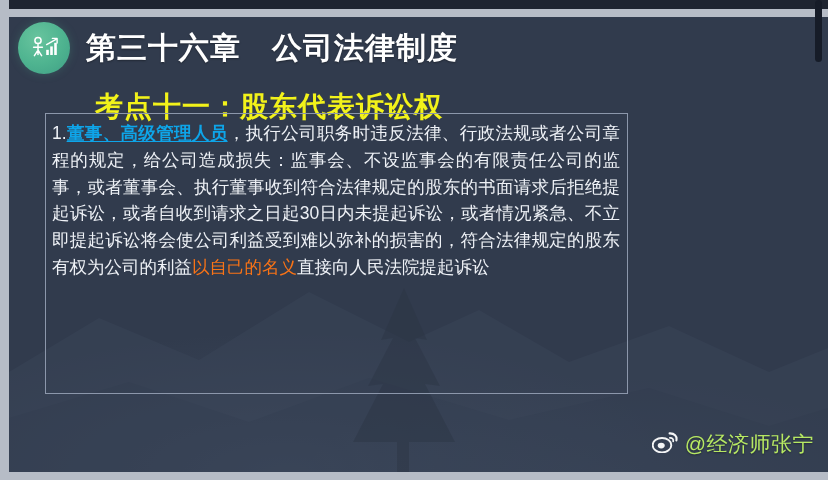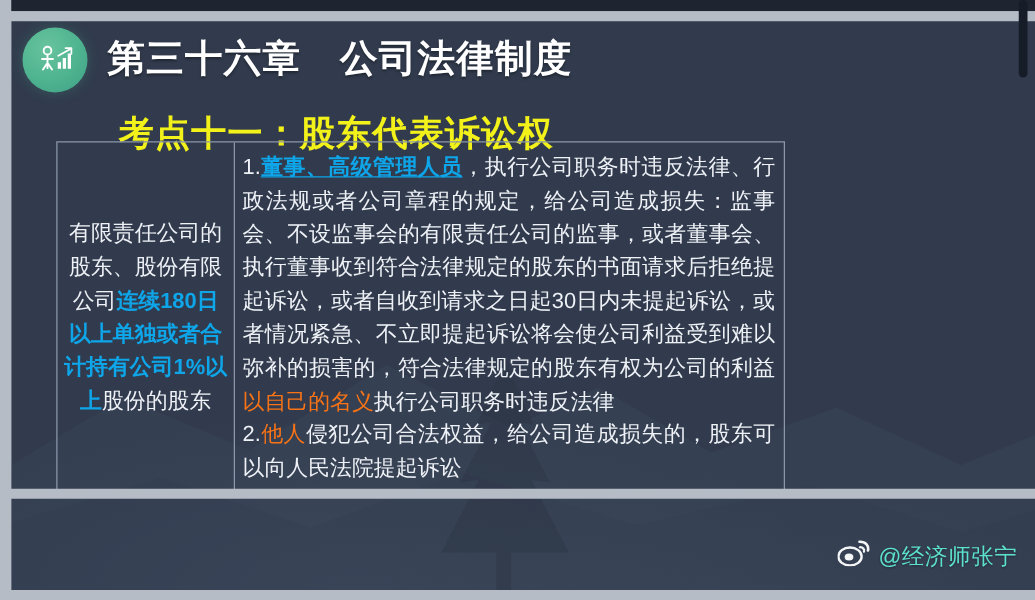--- a/index.html
+++ b/index.html
@@ -9,21 +9,21 @@
     height: 480px;
     overflow: hidden;
     background: #b6bcc6;
     font-family: "Liberation Sans", "DejaVu Sans", sans-serif;
   }
 
   
   #app {
     position: relative;
     width: 828px;
-    height: 399px;
+    height: 480px;
     background: #b6bcc6;
   }
 
   
   .top-dark-strip {
     position: absolute;
     left: 0; top: 0;
     width: 828px; height: 9px;
     background: #1e2430;
   }
@@ -192,22 +192,22 @@
     position: absolute;
     right: 14px;
     bottom: 14px;
     display: flex;
     align-items: center;
     gap: 7px;
     z-index: 5;
     opacity: .95;
   }
   .watermark .wm-text {
-    color: #5eead4;
-    font-size: 18px;
+    color: #bef264;
+    font-size: 21px;
     letter-spacing: .5px;
     white-space: nowrap;
     text-shadow: 0 1px 2px rgba(0,0,0,0.4);
   }
 
   
   .scrollbar-track {
     position: absolute;
     right: 6px; top: 0;
     width: 7px; height: 480px;
@@ -262,28 +262,24 @@
           </svg>
         </div>
         <div class="chapter-title">第三十六章　公司法律制度</div>
       </div>
 
       <div class="kaodian">考点十一：股东代表诉讼权</div>
     </div>
 
     <div class="law-table">
 
-      <div class="cell cell-left">
-        <div><span>有限责任公司的股东、股份有限公司</span><span class="hl">连续180日</span><span class="hl">以上单独或者合计持有公司1%以上</span><span>股份的股东</span></div>
-      </div>
 
       <div class="cell cell-right">
         <div>
-            <div><span>1.</span><span class="hl ul">董事、高级管理人员</span><span>，执行公司职务时违反法律、行政法规或者公司章程的规定，给公司造成损失：监事会、不设监事会的有限责任公司的监事，或者董事会、执行董事收到符合法律规定的股东的书面请求后拒绝提起诉讼，或者自收到请求之日起30日内未提起诉讼，或者情况紧急、不立即提起诉讼将会使公司利益受到难以弥补的损害的，符合法律规定的股东有权为公司的利益</span><span class="hl-plain">以自己的名义</span><span>执行公司职务时违反法律</span></div>
-            <div><span>2.</span><span class="hl-plain">他人</span><span>侵犯公司合法权益，给公司造成损失的，股东可以向人民法院提起诉讼</span></div>
+            <div><span>1.</span><span class="hl ul">董事、高级管理人员</span><span>，执行公司职务时违反法律、行政法规或者公司章程的规定，给公司造成损失：监事会、不设监事会的有限责任公司的监事，或者董事会、执行董事收到符合法律规定的股东的书面请求后拒绝提起诉讼，或者自收到请求之日起30日内未提起诉讼，或者情况紧急、不立即提起诉讼将会使公司利益受到难以弥补的损害的，符合法律规定的股东有权为公司的利益</span><span class="hl-plain">以自己的名义</span><span>直接向人民法院提起诉讼</span></div>
           </div>
       </div>
     </div>
 
     <div class="watermark">
       <span>
         <svg width="26" height="21" viewBox="0 0 26 21" aria-hidden="true">
           <ellipse cx="10" cy="13.2" rx="9.3" ry="7.2" fill="none" stroke="#ffffff" stroke-width="1.9"></ellipse>
           <ellipse cx="9.2" cy="13.6" rx="3.5" ry="2.8" fill="#ffffff"></ellipse>
           <path d="M17.6 1.4 C22.4 1.2 25.2 4.4 24.4 8.4" fill="none" stroke="#ffffff" stroke-width="2.1" stroke-linecap="round"></path>

